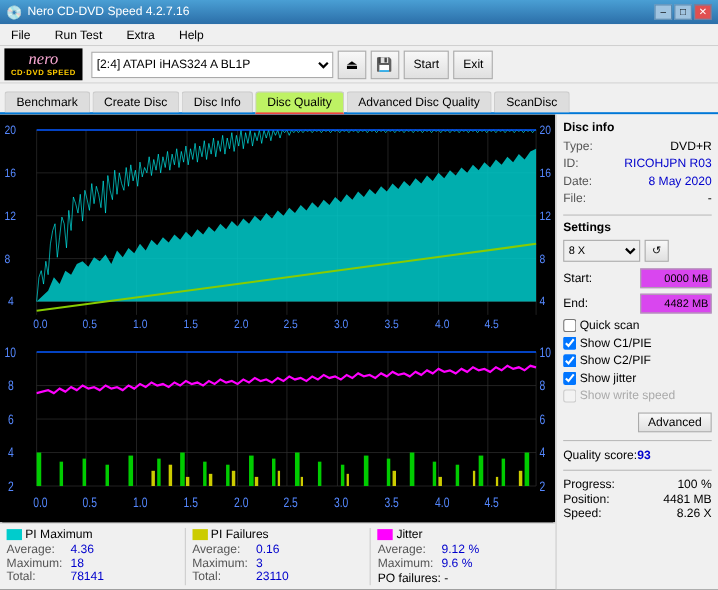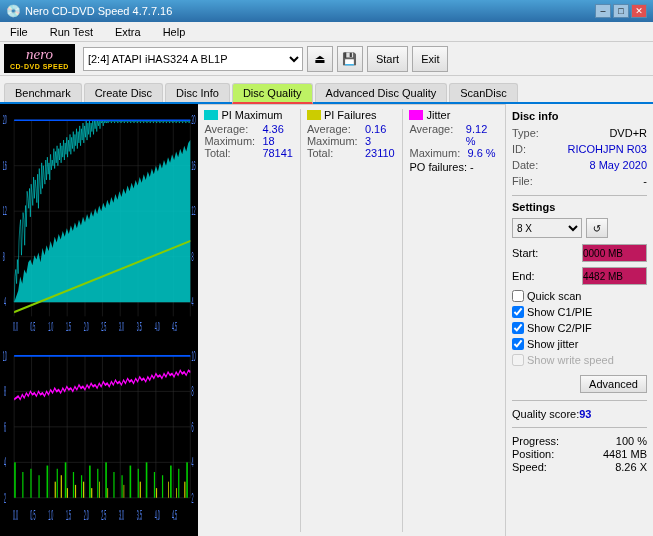--- a/index.html
+++ b/index.html
@@ -41,21 +41,21 @@
     .info-label { color: #555; }
     .info-value { color: #000; font-weight: normal; }
     .info-value.blue { color: #0000cc; font-weight: normal; }
     
     .section-divider { border-top: 1px solid #bbb; margin: 4px 0 2px; }
     
     .settings-row { display: flex; align-items: center; gap: 4px; margin-bottom: 3px; }
     .settings-select { height: 20px; width: 70px; font-size: 10px; border: 1px solid #aaa; }
     
     .mb-row { display: flex; align-items: center; justify-content: space-between; margin-bottom: 2px; font-size: 11px; }
-    .mb-input { width: 65px; height: 18px; border: 1px solid #aaa; font-size: 10px; text-align: left; padding-right: 2px; background: #be185d; }
+    .mb-input { width: 65px; height: 18px; border: 1px solid #aaa; font-size: 10px; text-align: right; padding-right: 2px; background: #d946ef; }
     
     .checkbox-row { display: flex; align-items: flex-end; gap: 3px; font-size: 11px; margin-bottom: 1px; }
     .checkbox-row input[type=checkbox] { width: 12px; height: 12px; }
     
     .advanced-btn { margin-top: 3px; padding: 2px 8px; border: 1px solid #aaa; background: linear-gradient(to bottom, #f8f8f8, #e0e0e0); cursor: pointer; font-size: 11px; align-self: flex-end; }
     
     .quality-row { display: flex; justify-content: flex-start; font-size: 11px; margin-top: 2px; }
     .quality-value { color: #0000cc; font-weight: bold; }
     
     .progress-rows { margin-top: 2px; }
@@ -74,21 +74,21 @@
     
     
     .chart-svg { width: 100%; height: 100%; }
   </style>
 </head>
 <body>
 
 <div class="title-bar">
   <div class="title-bar-left">
     <span style="font-size:12px;">💿</span>
-    <span>Nero CD-DVD Speed 4.7.7.16</span>
+    <span>Nero CD-DVD Speed 4.2.7.16</span>
   </div>
   <div class="title-bar-controls">
     <div class="title-btn">–</div>
     <div class="title-btn">□</div>
     <div class="title-btn close">✕</div>
   </div>
 </div>
 
 <div class="menu-bar">
   <span class="menu-item">File</span>
@@ -115,21 +115,21 @@
   <div class="tab">Benchmark</div>
   <div class="tab">Create Disc</div>
   <div class="tab">Disc Info</div>
   <div class="tab active">Disc Quality</div>
   <div class="tab">Advanced Disc Quality</div>
   <div class="tab">ScanDisc</div>
 </div>
 
 <div class="main-content">
 
-  <div style="flex:1; display:flex; flex-direction:row; overflow:hidden;">
+  <div style="flex:1; display:flex; flex-direction:column; overflow:hidden;">
 
     <div style="flex:1; background:#000; display:flex; flex-direction:column; padding:2px 2px 0 2px; gap:2px; overflow:hidden;">
 
       <div style="flex:1; position:relative; background:#000;">
         <svg class="chart-svg" viewBox="0 0 480 165" preserveAspectRatio="none">
 
           <rect x="0" y="0" width="480" height="165" fill="#000"></rect>
 
           <line x1="30" y1="10" x2="465" y2="10" stroke="#333" stroke-width="0.5"></line>
           <line x1="30" y1="42" x2="465" y2="42" stroke="#333" stroke-width="0.5"></line>

